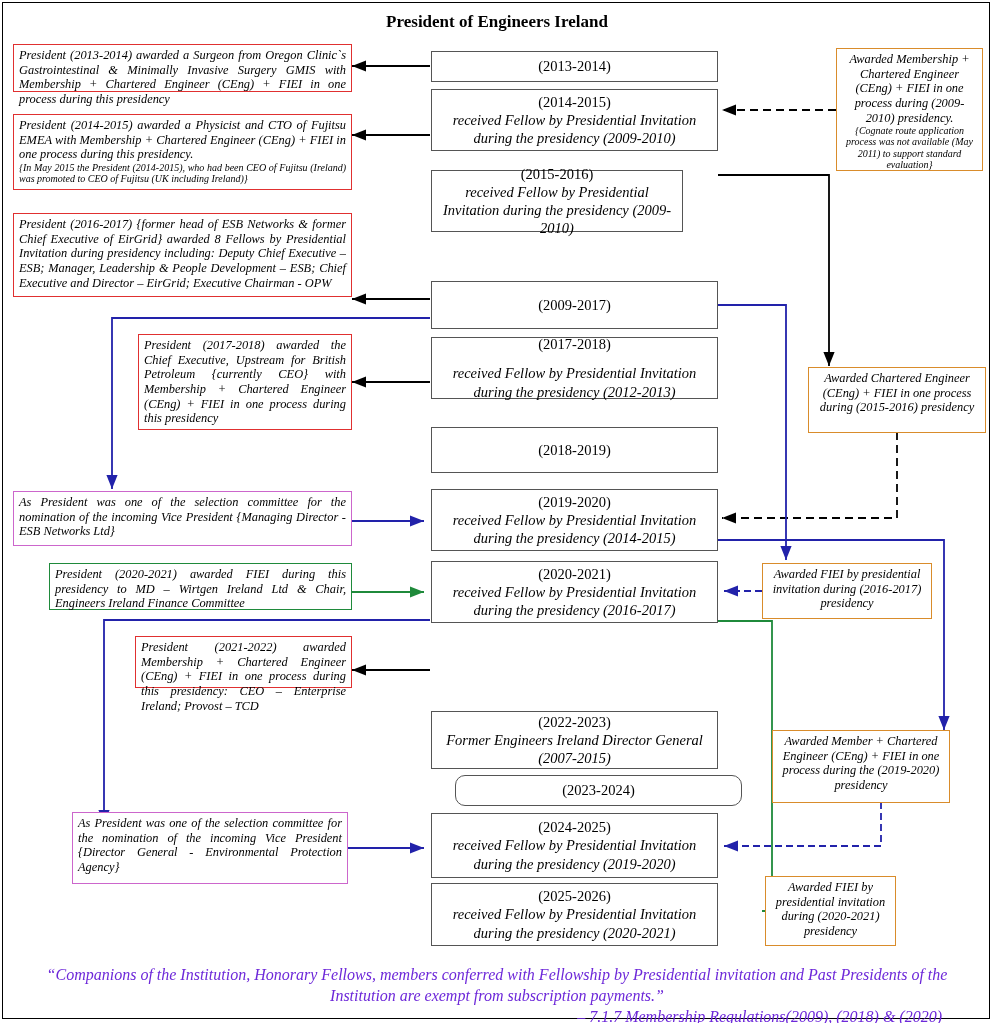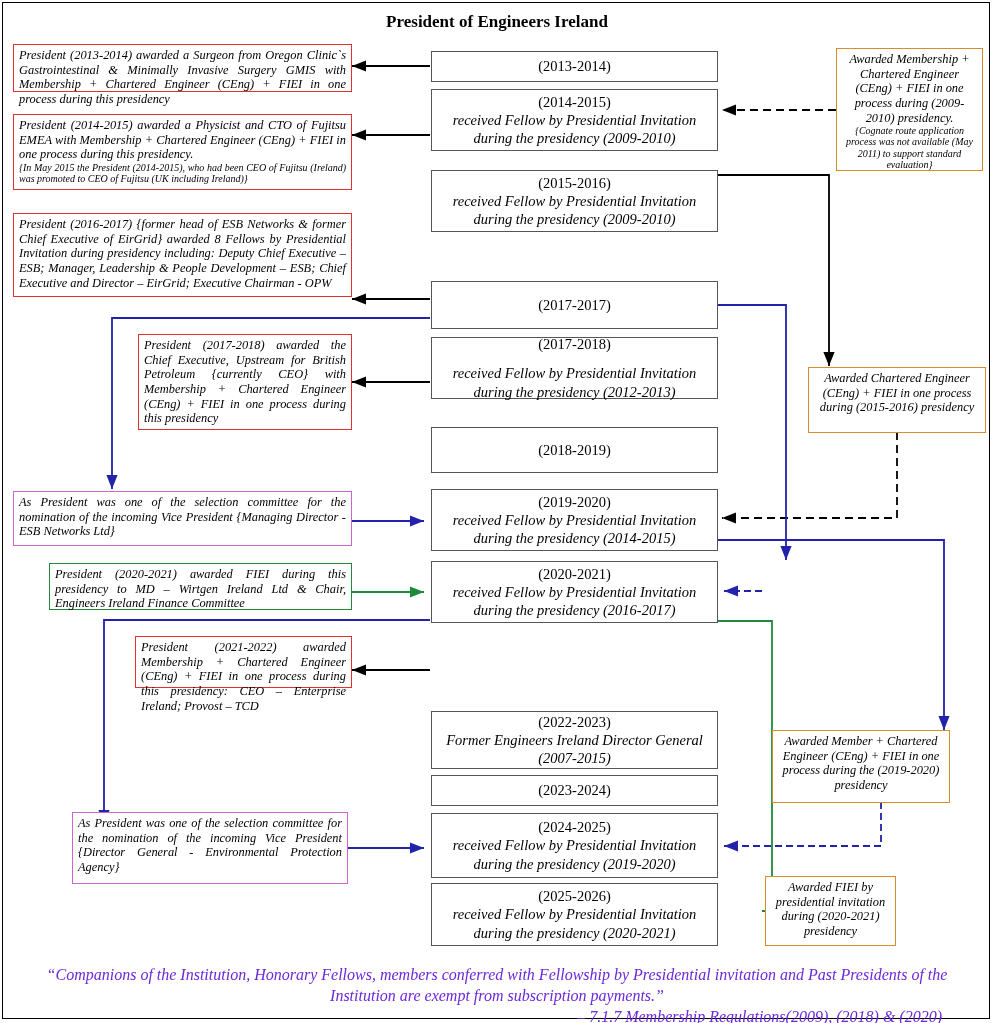--- a/index.html
+++ b/index.html
@@ -163,27 +163,27 @@
 
   <div class="node" style="left:431px; top:51px; width:287px; height:31px;">
     <span class="yr">(2013-2014)</span>
   </div>
 
   <div class="node" style="left:431px; top:89px; width:287px; height:62px;">
     <span class="yr">(2014-2015)</span>
     <span class="sub">received Fellow by Presidential Invitation during the presidency (2009-2010)</span>
   </div>
 
-  <div class="node" style="left:431px; top:170px; width:287px; height:62px;">
+  <div class="node" style="left:431px; top:170px; width:252px; height:62px;">
     <span class="yr">(2015-2016)</span>
     <span class="sub">received Fellow by Presidential Invitation during the presidency (2009-2010)</span>
   </div>
 
   <div class="node" style="left:431px; top:281px; width:287px; height:48px;">
-    <span class="yr">(2017-2017)</span>
+    <span class="yr">(2009-2017)</span>
   </div>
 
   <div class="node" style="left:431px; top:337px; width:287px; height:62px;gap:11px;">
     <span class="yr">(2017-2018)</span>
     <span class="sub">received Fellow by Presidential Invitation during the presidency (2012-2013)</span>
   </div>
 
   <div class="node" style="left:431px; top:427px; width:287px; height:46px;">
     <span class="yr">(2018-2019)</span>
   </div>
@@ -197,21 +197,21 @@
     <span class="yr">(2020-2021)</span>
     <span class="sub">received Fellow by Presidential Invitation during the presidency (2016-2017)</span>
   </div>
 
 
   <div class="node" style="left:431px; top:711px; width:287px; height:58px;">
     <span class="yr">(2022-2023)</span>
     <span class="sub">Former Engineers Ireland Director General (2007-2015)</span>
   </div>
 
-  <div class="node" style="left:431px; top:775px; width:287px; height:31px;">
+  <div class="node" style="left:455px; top:775px; width:287px; height:31px;border-radius:10px;">
     <span class="yr">(2023-2024)</span>
   </div>
 
   <div class="node" style="left:431px; top:813px; width:287px; height:65px;">
     <span class="yr">(2024-2025)</span>
     <span class="sub">received Fellow by Presidential Invitation during the presidency (2019-2020)</span>
   </div>
 
   <div class="node" style="left:431px; top:883px; width:287px; height:63px;">
     <span class="yr">(2025-2026)</span>
@@ -253,20 +253,23 @@
 
   <div class="note orange center" style="left:836px; top:48px; width:147px; height:123px;">
     <span>Awarded Membership + Chartered Engineer (CEng) + FIEI in one process during (2009-2010) presidency.</span>
     <span class="small">{Cognate route application process was not available (May 2011) to support standard evaluation}</span>
   </div>
 
   <div class="note orange center" style="left:808px; top:367px; width:178px; height:66px;">
     <span>Awarded Chartered Engineer (CEng) + FIEI in one process during (2015-2016) presidency</span>
   </div>
 
+  <div class="note orange center" style="left:762px; top:563px; width:170px; height:56px;">
+    <span>Awarded FIEI by presidential invitation during (2016-2017) presidency</span>
+  </div>
 
   <div class="note orange center" style="left:772px; top:730px; width:178px; height:73px;">
     <span>Awarded Member + Chartered Engineer (CEng) + FIEI in one process during the (2019-2020) presidency</span>
   </div>
 
   <div class="note orange center" style="left:765px; top:876px; width:131px; height:70px;">
     <span>Awarded FIEI by presidential invitation during (2020-2021) presidency</span>
   </div>
 
   <div id="footer">

